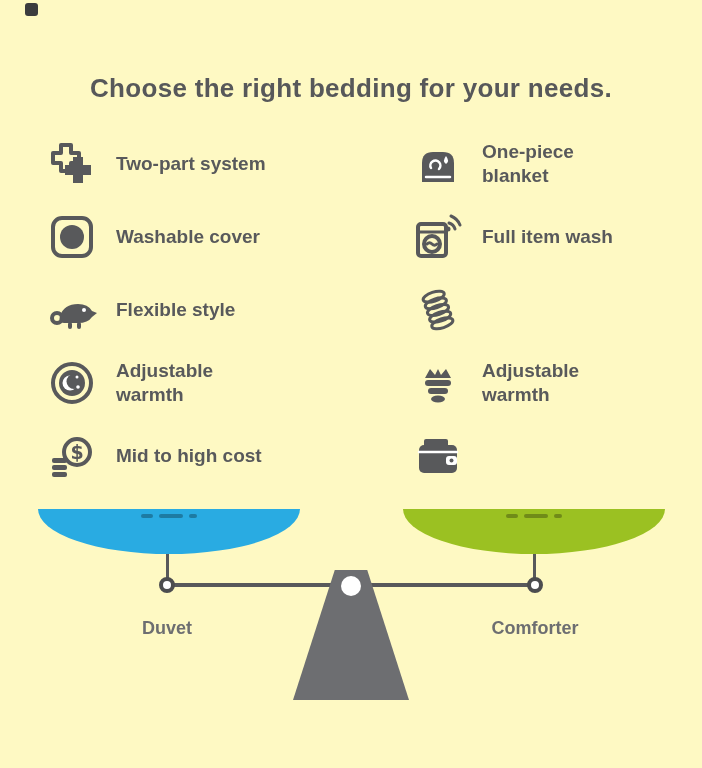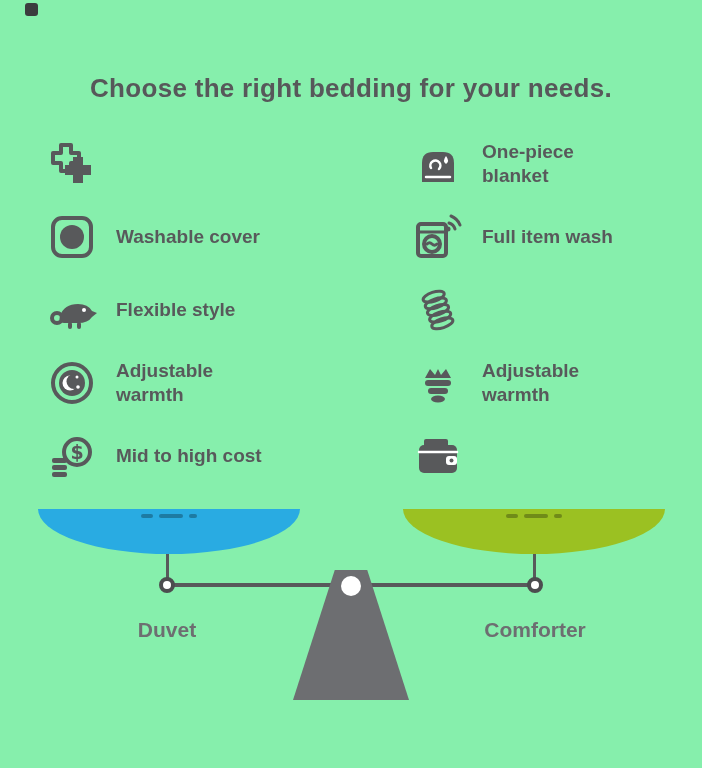--- a/index.html
+++ b/index.html
@@ -1,18 +1,18 @@
 <!DOCTYPE html>
 <html><head>
 <meta charset="utf-8">
 <style>
   html,body{margin:0;padding:0;background:#ffffff;}
   .canvas{
     position:relative;width:702px;height:768px;margin:0 auto;
-    background:#86efac;font-family:"Liberation Sans",sans-serif;overflow:hidden;
+    background:#fef9c3;font-family:"Liberation Sans",sans-serif;overflow:hidden;
   }
   .corner-mark{position:absolute;left:25px;top:3px;width:13px;height:13px;
     background:#3b3c3e;border-radius:3px;}
   .title{
     position:absolute;top:56px;left:0;width:100%;text-align:center;
     font-size:26px;font-weight:700;color:#57585a;letter-spacing:.3px;
   }
   .col{position:absolute;display:flex;flex-direction:column;gap:21px;}
   .col.left{left:46px;top:138px;width:310px;}
   .col.right{left:412px;top:138px;width:270px;}
@@ -46,21 +46,21 @@
     background:#58595b;border-radius:2px;z-index:1;}
   .pivot{position:absolute;top:577px;width:16px;height:16px;box-sizing:border-box;
     border:4px solid #4c4d4f;border-radius:50%;background:#ffffff;z-index:4;}
   .pivot.left{left:159px;}
   .pivot.right{left:527px;}
   .fulcrum{position:absolute;top:570px;left:293px;width:116px;height:130px;
     background:#6d6e71;clip-path:polygon(36% 0,64% 0,100% 100%,0 100%);z-index:5;}
   .hole{position:absolute;top:576px;left:341px;width:20px;height:20px;
     background:#ffffff;border-radius:50%;z-index:6;}
   .scale-label{position:absolute;top:618px;width:140px;text-align:center;z-index:4;
-    font-size:21px;font-weight:700;color:#6d6e71;}
+    font-size:18px;font-weight:700;color:#6d6e71;}
   .scale-label.duvet{left:97px;}
   .scale-label.comforter{left:465px;}
 </style>
 </head>
 <body>
 
 <div class="canvas">
 
   <div class="corner-mark"></div>
 
@@ -68,20 +68,21 @@
 
   <div class="col left">
 
     <div class="feature">
       <span class="icon">
         <svg viewBox="0 0 52 52">
           <path class="ic-st" d="M15 7 h10 v8 h8 v10 h-8 v8 h-10 v-8 h-8 v-10 h8 z"></path>
           <path class="ic-fl" d="M27 19 h10 v8 h8 v10 h-8 v8 h-10 v-8 h-8 v-10 h8 z"></path>
         </svg>
       </span>
+      <span class="label">Two-part system</span>
     </div>
 
     <div class="feature">
       <span class="icon">
         <svg viewBox="0 0 52 52">
           <rect class="ic-st" x="7" y="7" width="38" height="38" rx="9"></rect>
           <circle class="ic-fl" cx="26" cy="26" r="12"></circle>
         </svg>
       </span>
       <span class="label">Washable cover</span>

